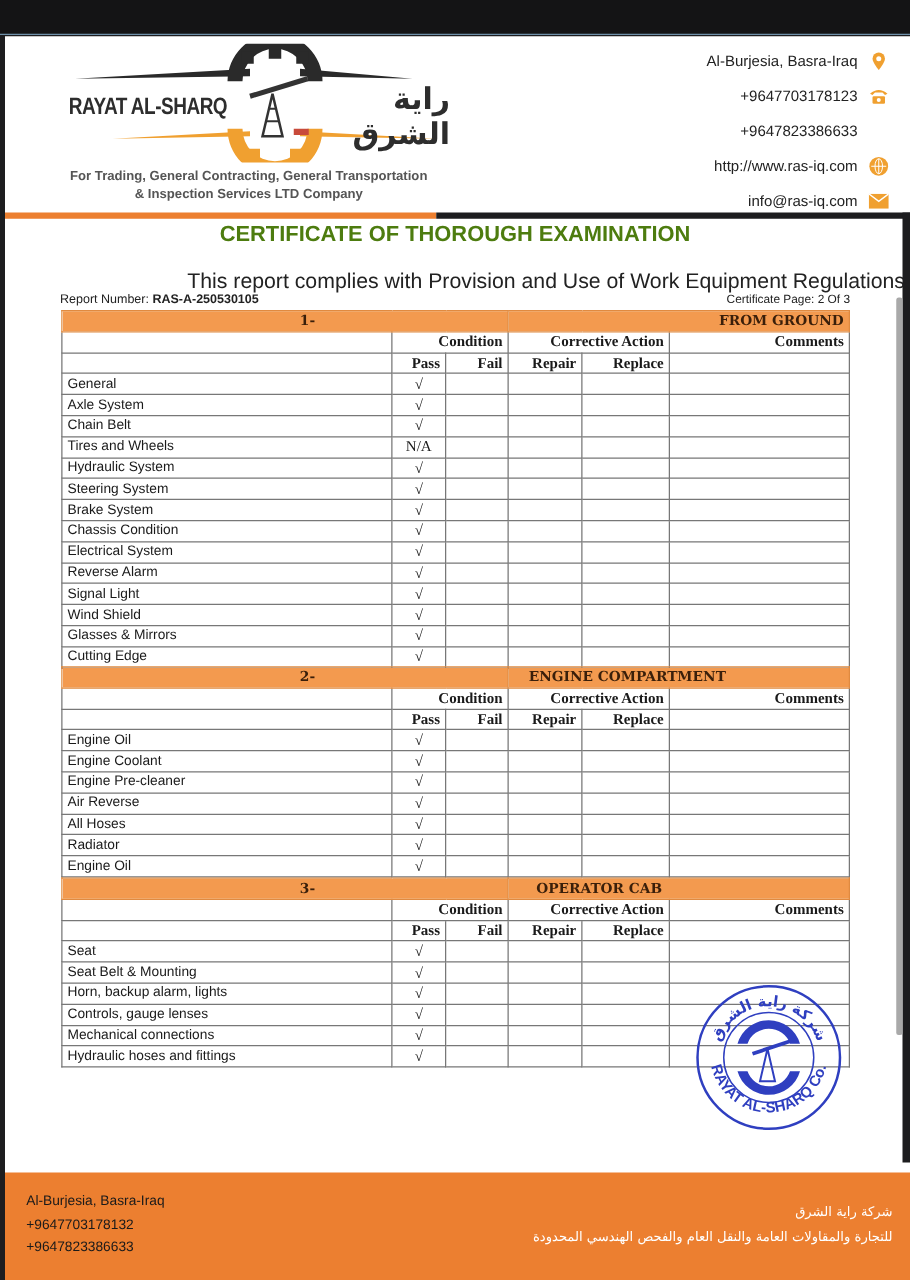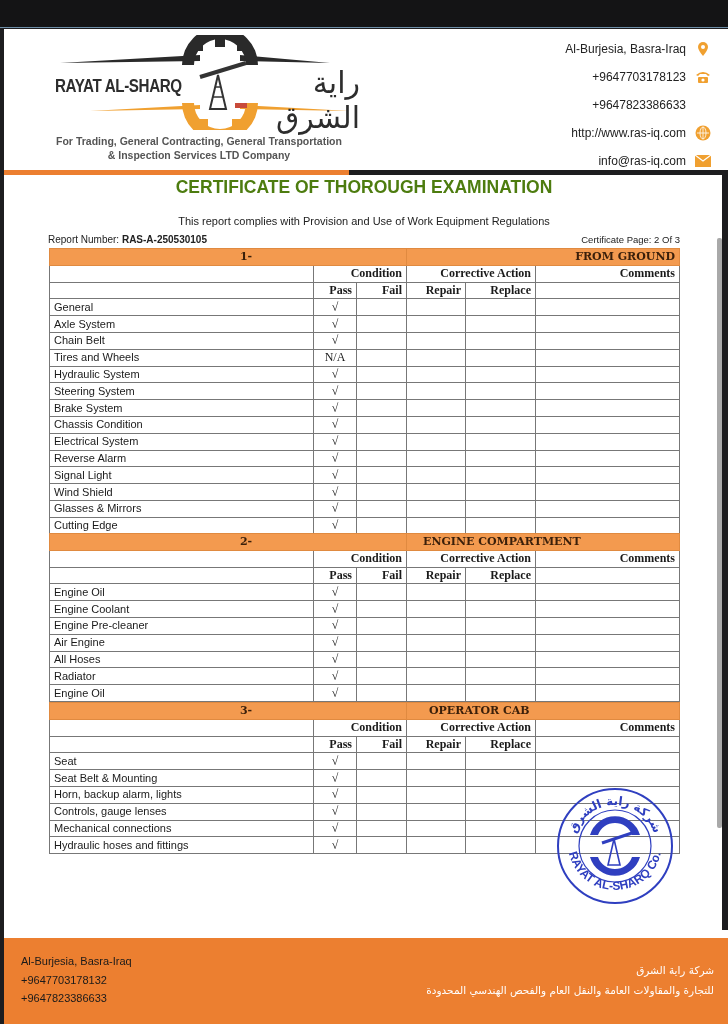--- a/index.html
+++ b/index.html
@@ -6,34 +6,34 @@
     html, body { width: 728px; height: 1024px; overflow: hidden; background: #1d1d1f; }
     body { position: relative; font-family: "Liberation Sans", sans-serif; }
     .topbar { position: absolute; left: 0; top: 0; width: 728px; height: 28px; background: #141415; border-bottom: 1px solid #6e8fa8; }
     .page { position: absolute; left: 4px; top: 29px; width: 724px; height: 995px; background: #ffffff; }
     .right-edge { position: absolute; right: 0; top: 170px; width: 6px; height: 760px; background: #1d1d1f; }
     .scrollbar { position: absolute; left: 717px; top: 238px; width: 5px; height: 590px; background: #a9a9a9; border-radius: 2px; }
 
     
     .logo { position: absolute; left: 46px; top: 6px; width: 310px; height: 95px; }
     .logo-text { position: absolute; left: 5px; top: 40px; font-family: "Liberation Sans", sans-serif; font-weight: bold; font-size: 19px; color: #2d2d2d; letter-spacing: -0.5px; transform: scaleX(0.8); transform-origin: left; }
-    .logo-arabic { position: absolute; left: 192px; top: 30px; font-family: "DejaVu Sans", sans-serif; font-weight: normal; font-size: 30px; color: #2d2d2d; direction: rtl; }
+    .logo-arabic { position: absolute; left: 192px; top: 30px; font-family: "DejaVu Sans", sans-serif; font-weight: bold; font-size: 24px; color: #2d2d2d; direction: rtl; }
     .tagline { position: absolute; left: 30px; top: 105px; width: 330px; text-align: center; font-size: 10.5px; font-weight: bold; color: #555; line-height: 14px; }
 
     .contacts { position: absolute; right: 16px; top: 6px; text-align: right; }
     .contact-row { height: 28px; display: flex; align-items: center; justify-content: flex-end; font-size: 12px; color: #222; font-family: "Liberation Sans", sans-serif; }
     .contact-row .ico { width: 18px; height: 16px; margin-left: 8px; display: inline-flex; align-items: center; justify-content: center; }
     .contact-row .ico.empty { width: 18px; }
 
     .divider { position: absolute; top: 141px; left: 0; width: 724px; height: 5px; }
     .divider .o { position: absolute; left: 0; top: 0; width: 345px; height: 5px; background: #ec7f30; }
     .divider .b { position: absolute; left: 345px; top: 0; width: 379px; height: 5px; background: #1d1d1f; }
 
     .title { position: absolute; top: 148px; left: 0; width: 720px; text-align: center; font-size: 17.5px; font-weight: bold; color: #4d7c0f; }
-    .subtitle { position: absolute; top: 186px; left: 0; width: 720px; text-align: center; font-size: 11px; color: #222; }
+    .subtitle { position: absolute; top: 186px; left: 0; width: 720px; text-align: right; font-size: 17px; color: #222; }
 
     .report-row { position: absolute; top: 205px; left: 44px; width: 632px; font-size: 10px; color: #222; }
     .report-row .rn-val { font-weight: bold; }
     .report-row .cp { position: absolute; right: 0; top: 0; font-size: 9.5px; }
 
     
     table.sec { position: absolute; left: 45px; width: 630px; border-collapse: collapse; table-layout: fixed; }
     table.sec td { border: 1px solid #777; height: 16.8px; padding: 0 4px; font-size: 11px; color: #1a1a1a; line-height: 15px; white-space: nowrap; overflow: hidden; }
     table.sec tr.band td { background: #f39a4f; font-family: "DejaVu Serif", serif; font-weight: bold; font-size: 11px; color: #3a1f0a; border-color: #e08a40; }
     table.sec tr.hdr td { font-family: "Liberation Serif", serif; font-weight: bold; font-size: 12px; text-align: right; }
@@ -331,21 +331,21 @@
           </tr>
           <tr>
             <td>Engine Pre-cleaner</td>
             <td class="c">√</td>
             <td class="c"></td>
             <td class="c"></td>
             <td class="c"></td>
             <td></td>
           </tr>
           <tr>
-            <td>Air Engine</td>
+            <td>Air Reverse</td>
             <td class="c">√</td>
             <td class="c"></td>
             <td class="c"></td>
             <td class="c"></td>
             <td></td>
           </tr>
           <tr>
             <td>All Hoses</td>
             <td class="c">√</td>
             <td class="c"></td>

